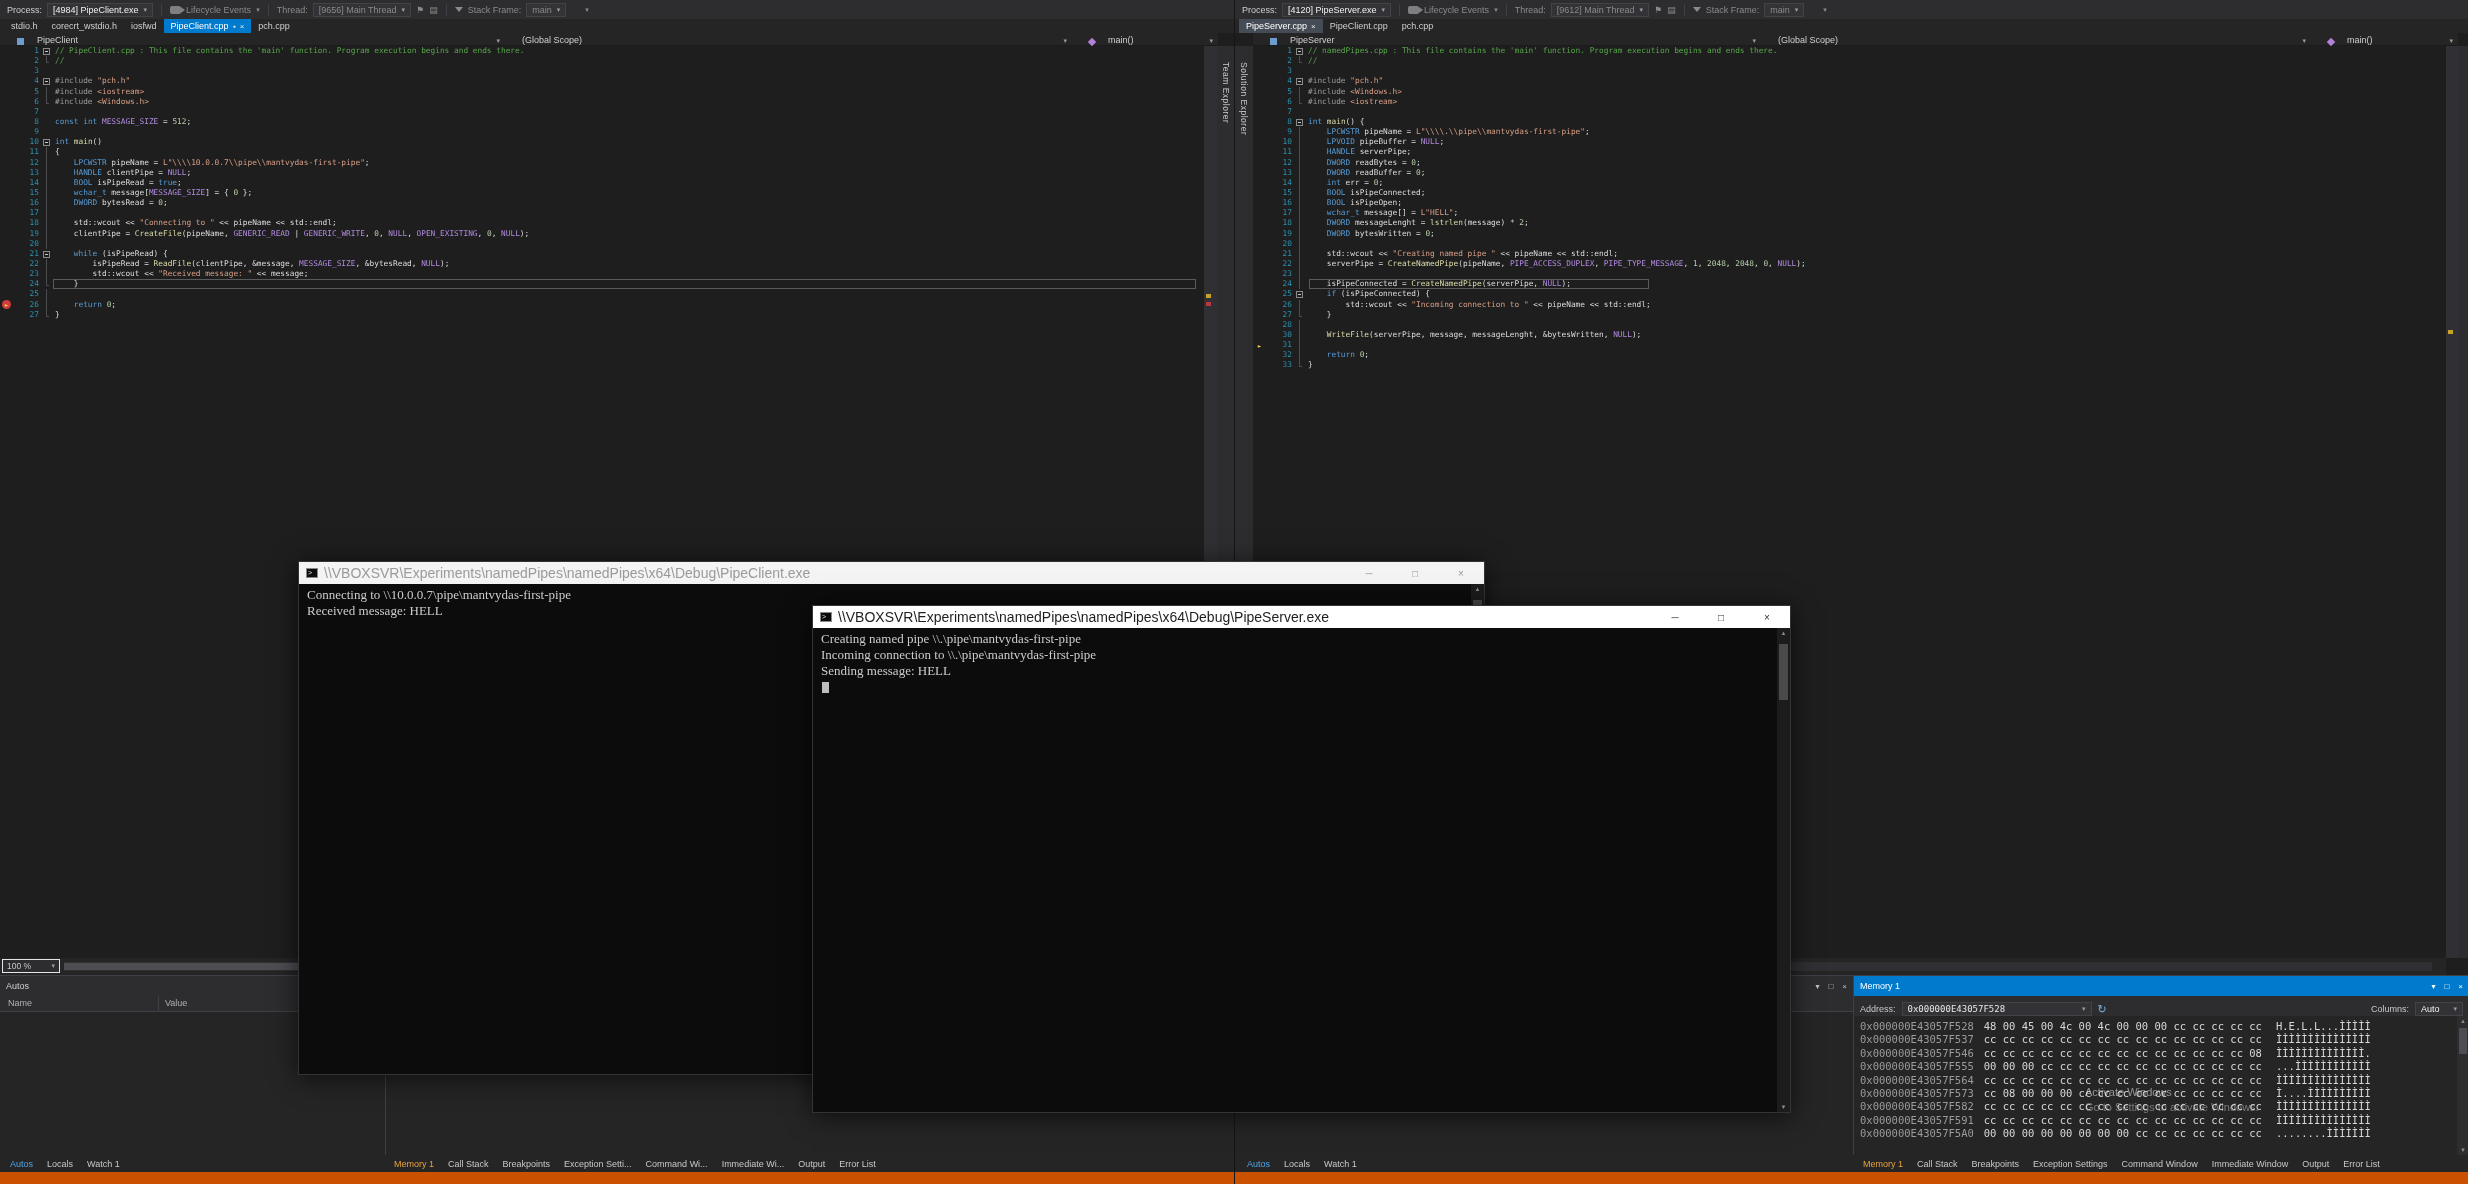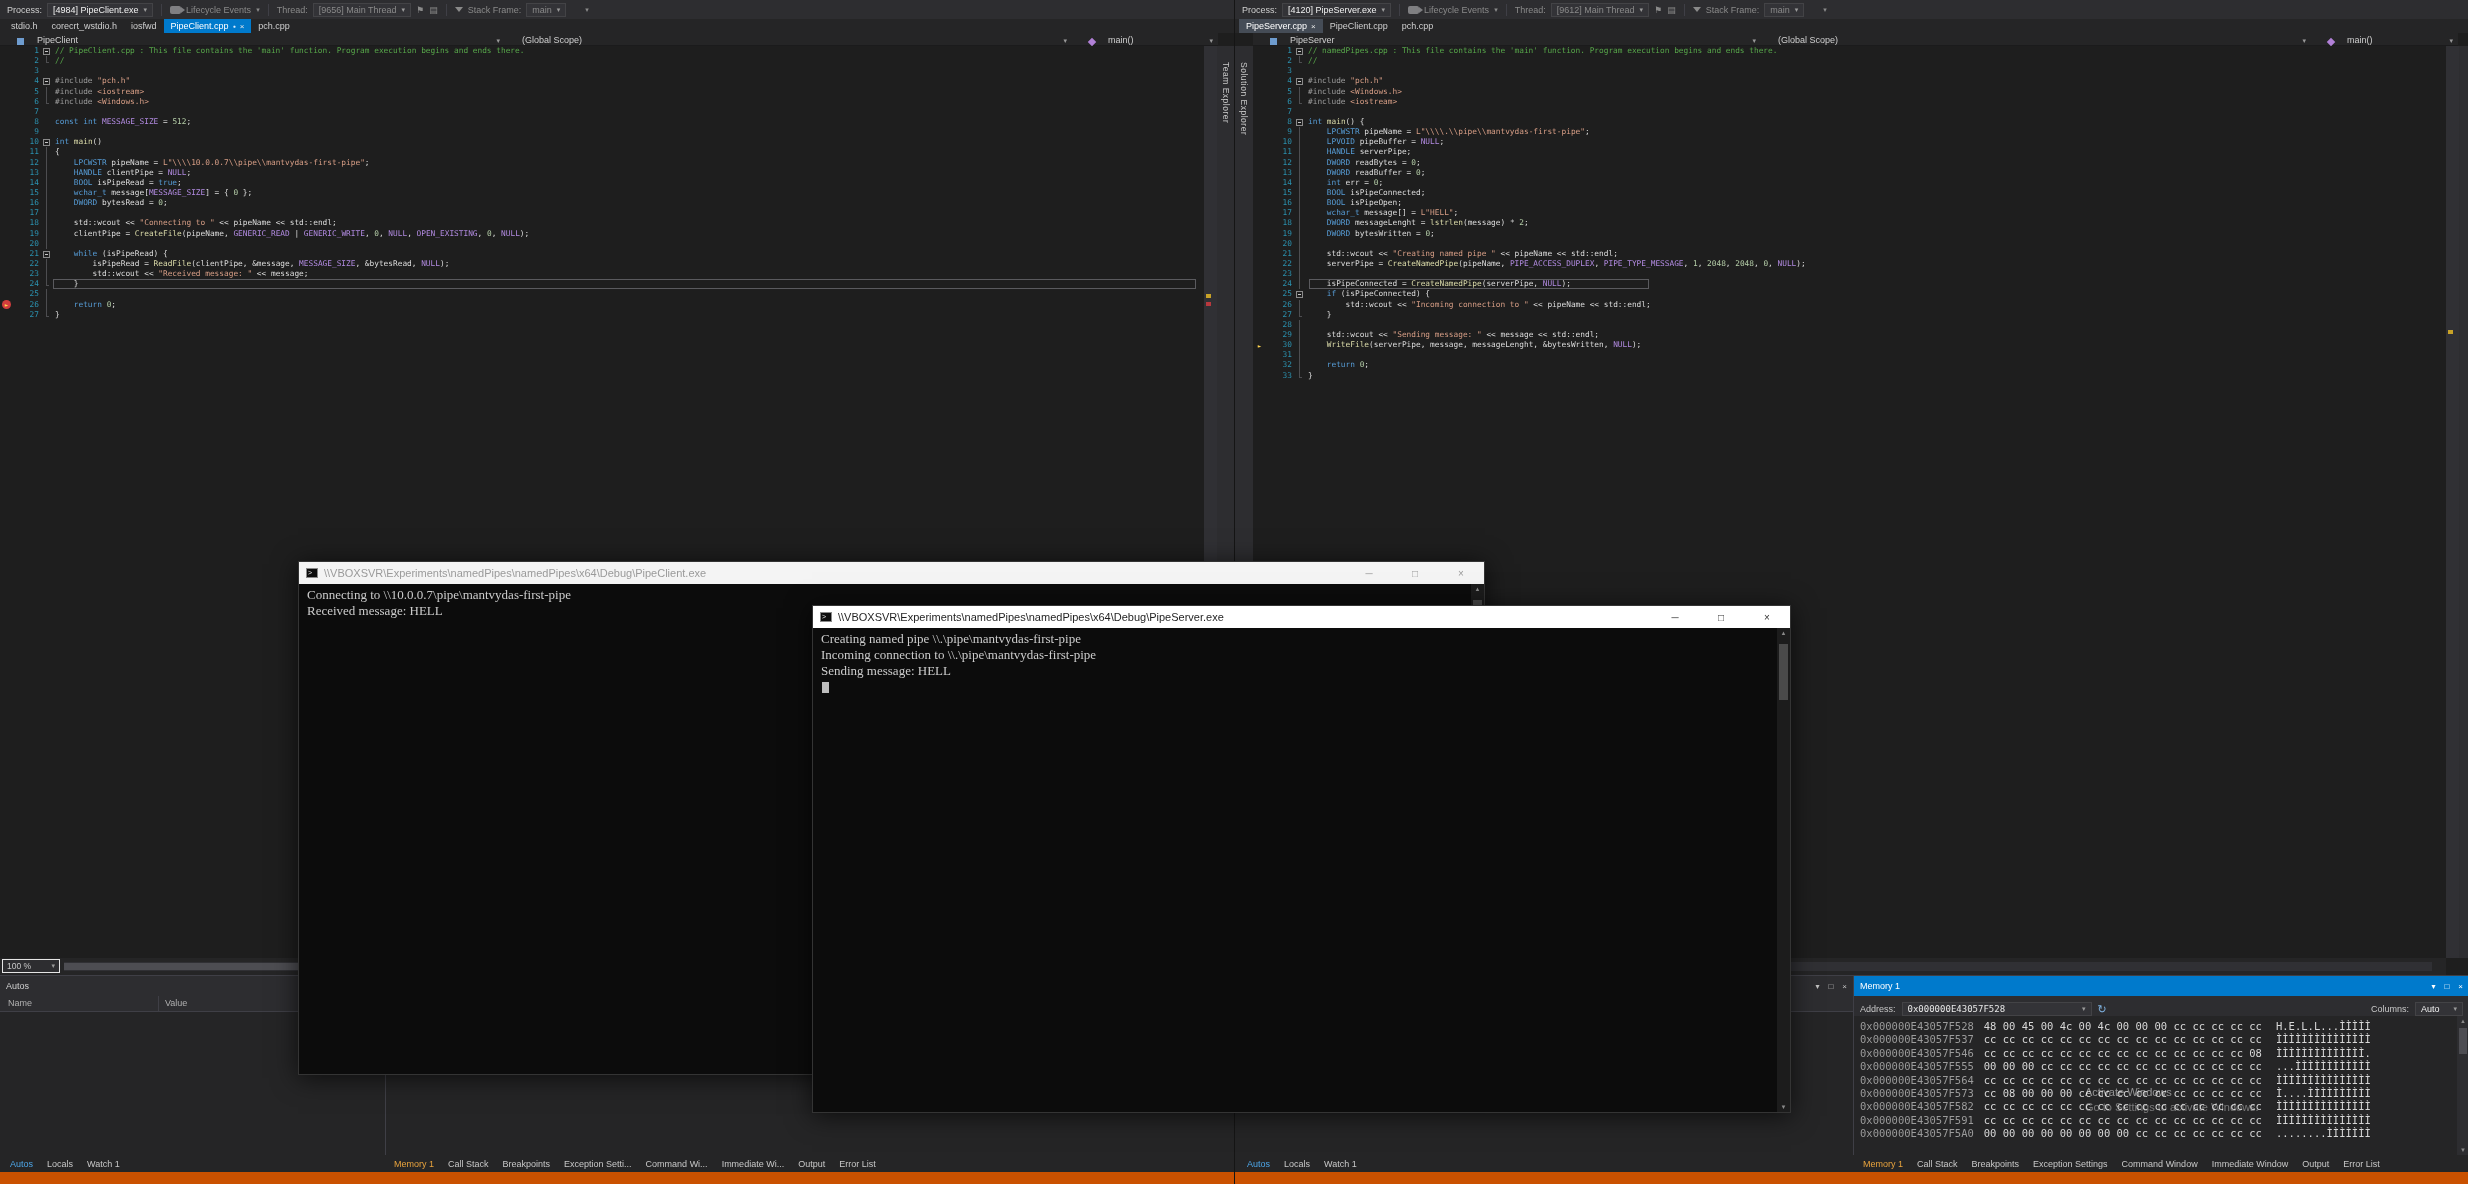--- a/index.html
+++ b/index.html
@@ -97,21 +97,21 @@
   .btgroup{position:absolute;top:0;height:17px;display:flex;align-items:center;gap:2px}
   .btab{font-size:9px;color:#c8c8c8;padding:0 6px;white-space:nowrap}
   .btab.accent-blue{color:#4da6e8}
   .btab.accent-orange{color:#e8a33d}
   .statusbar{position:absolute;top:1172px;height:12px;left:0;right:0;background:#ca5100}
   
   .consolewin{position:absolute;border:1px solid #343434;box-shadow:0 3px 24px rgba(0,0,0,.65);background:#0c0c0c}
   .ctitle{position:absolute;left:0;right:0;top:0;height:22px;display:flex;align-items:center;padding-left:7px;gap:6px}
   .ctitle.unfoc{background:#f4f4f4}
   .ctitle.foc{background:#ffffff}
-  .ttext{font-size:11px;white-space:nowrap;overflow:hidden}
+  .ttext{font-size:14px;white-space:nowrap;overflow:hidden}
   .unfoc .ttext{color:#9a9a9a}.foc .ttext{color:#1f1f1f}
   .cbtns{margin-left:auto;display:flex;height:100%}
   .cbtn{width:46px;display:flex;align-items:center;justify-content:center;font-size:10px}
   .unfoc .cbtn{color:#9a9a9a}.foc .cbtn{color:#333}
   .cicon{width:12px;height:10px;background:#0c0c0c;border:1px solid #8a8a8a;flex:0 0 auto;position:relative}
   .cicon::after{content:">";position:absolute;left:1px;top:-1px;font-size:7px;color:#e8e8e8;line-height:10px}
   .cbody{position:absolute;left:0;right:0;top:22px;bottom:0;background:#0c0c0c;padding:3px 0 0 8px;overflow:hidden}
   .conline{font-family:Liberation Serif, serif;font-size:13px;line-height:16px;color:#cccccc;white-space:pre}
   .ccursor{position:absolute;background:#bdbdbd}
   .cscroll{position:absolute;right:0;top:22px;bottom:0;width:13px;background:#1c1c1c}
@@ -668,26 +668,20 @@
             <span class="ctext"><span class="tk-tx">    }</span></span>
           </div>
           <div class="cline">
             <span class="bpm"></span>
             <span class="lnum">28</span>
             <span class="foldc fg"></span>
             <span class="ctext"></span>
           </div>
           <div class="cline">
             <span class="bpm"></span>
-            <span class="lnum">29</span>
-            <span class="foldc fg"></span>
-            <span class="ctext"><span class="tk-tx">    std::wcout &lt;&lt; </span><span class="tk-str">"Sending message: "</span><span class="tk-tx"> &lt;&lt; message &lt;&lt; std::endl;</span></span>
-          </div>
-          <div class="cline">
-            <span class="bpm"></span>
             <span class="lnum">30</span>
             <span class="foldc fg"></span>
             <span class="ctext"><span class="tk-tx">    </span><span class="tk-fn">WriteFile</span><span class="tk-tx">(serverPipe, message, messageLenght, &amp;bytesWritten, </span><span class="tk-mac">NULL</span><span class="tk-tx">);</span></span>
           </div>
           <div class="cline">
             <span class="bpm"></span>
             <span class="lnum">31</span>
             <span class="foldc fg"></span>
             <span class="ctext"></span>
           </div>

